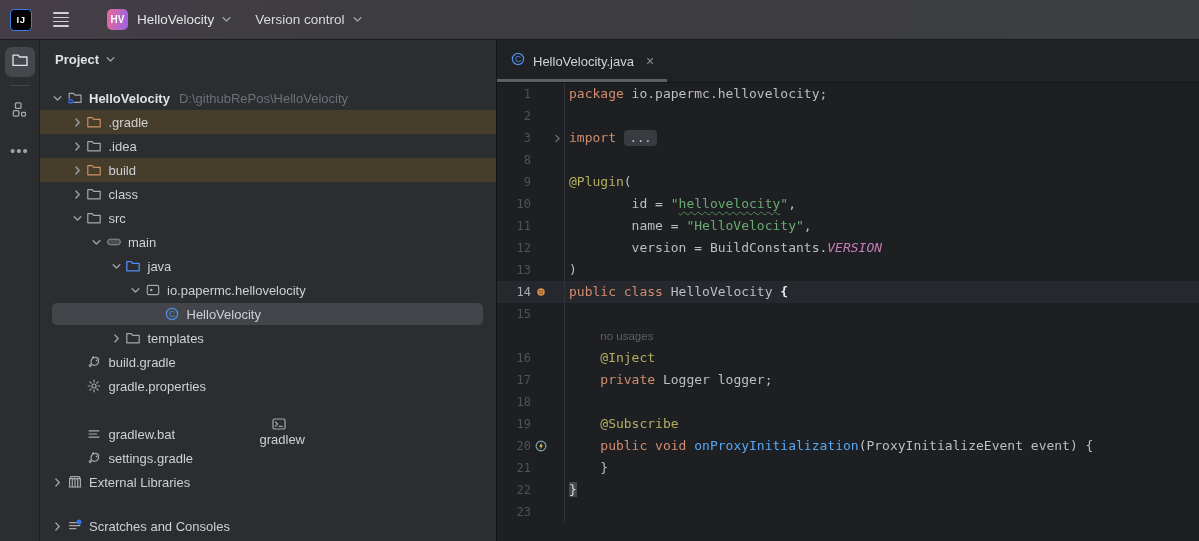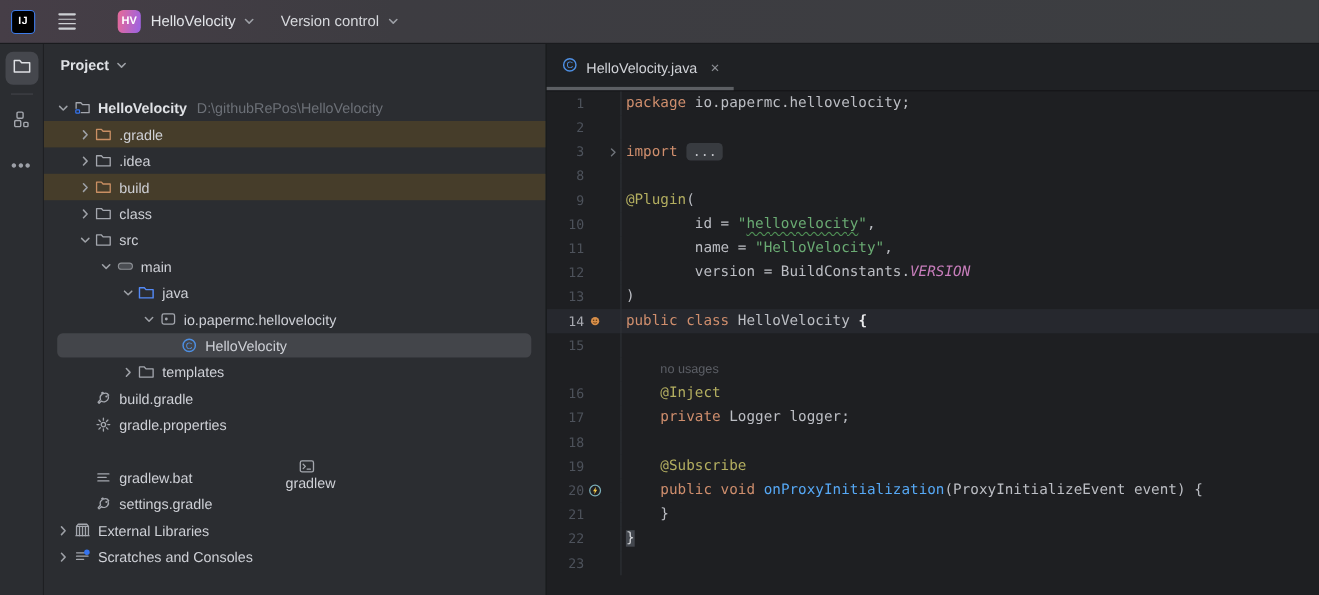--- a/index.html
+++ b/index.html
@@ -370,21 +370,21 @@
             </span>
             <span class="t-icon">
               <svg width="16" height="16" viewBox="0 0 16 16">
                 <path d="M2.6 13 V4.6 h10.8 V13 M2 13 h12" stroke="#A4A7AE" stroke-width="1.2" fill="none" stroke-linejoin="round" stroke-linecap="round"></path>
                 <path d="M5.3 4.6 V13 M8 4.6 V13 M10.7 4.6 V13" stroke="#A4A7AE" stroke-width="1.2" fill="none" stroke-linejoin="round" stroke-linecap="round"></path>
                 <path d="M2.6 4.6 L4 2.6 h8 l1.4 2" stroke="#A4A7AE" stroke-width="1.2" fill="none" stroke-linejoin="round" stroke-linecap="round"></path>
               </svg>
             </span>
             <span class="t-label">External Libraries</span>
           </div>
-          <div class="tree-row" style="padding-left: 9px;">
+          <div class="tree-row" style="padding-left: 9px; margin-top: 20px;">
             <span class="t-chev">
               <svg width="13" height="13" viewBox="0 0 13 13">
                 <polyline points="4.9,3 8.2,6.5 4.9,10" fill="none" stroke="#9DA0A6" stroke-width="1.4" stroke-linecap="round" stroke-linejoin="round"></polyline>
               </svg>
             </span>
             <span class="t-icon">
               <svg width="16" height="16" viewBox="0 0 16 16">
                 <line x1="2.6" y1="4.6" x2="9.5" y2="4.6" stroke="#A4A7AE" stroke-width="1.2" fill="none" stroke-linejoin="round" stroke-linecap="round"></line>
                 <line x1="2.6" y1="7.6" x2="13" y2="7.6" stroke="#A4A7AE" stroke-width="1.2" fill="none" stroke-linejoin="round" stroke-linecap="round"></line>
                 <line x1="2.6" y1="10.6" x2="9" y2="10.6" stroke="#A4A7AE" stroke-width="1.2" fill="none" stroke-linejoin="round" stroke-linecap="round"></line>

